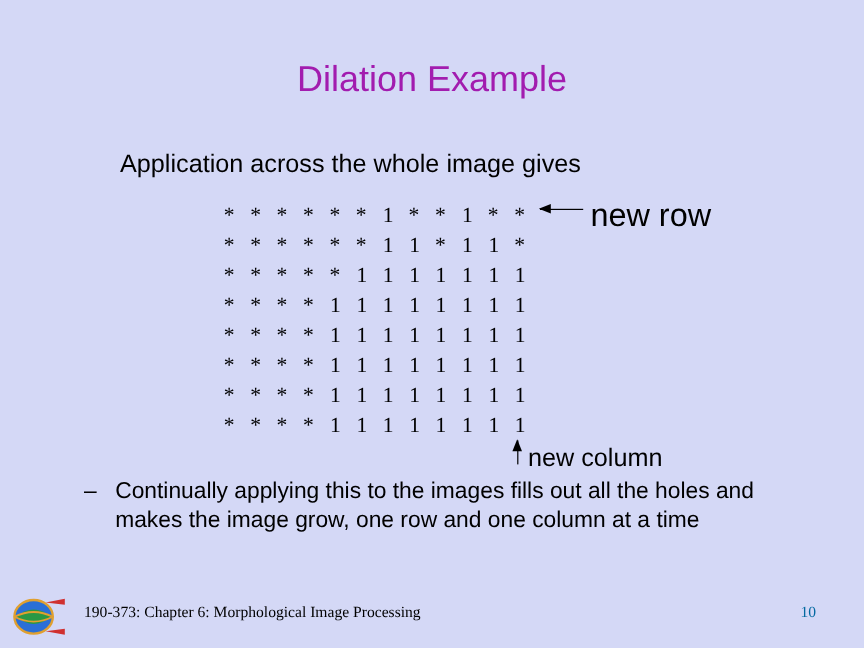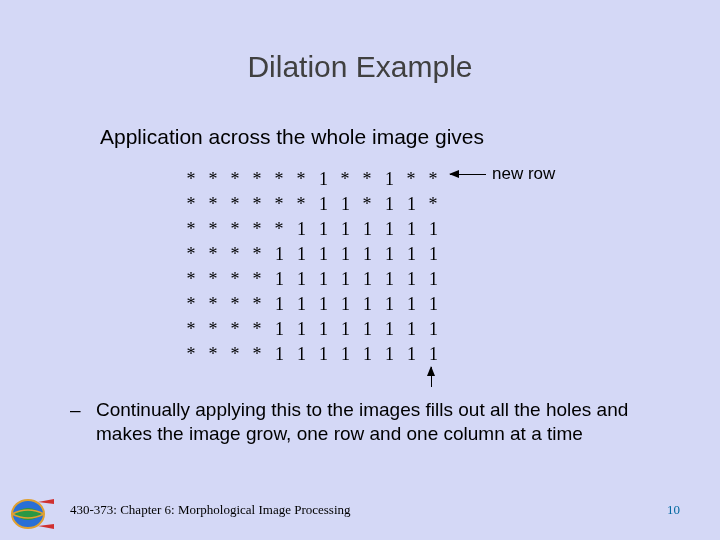--- a/index.html
+++ b/index.html
@@ -19,21 +19,21 @@
     height: 540px;
   }
   .title {
     position: absolute;
     top: 50px;
     left: 0;
     width: 720px;
     text-align: center;
     font-family: "Comic Sans MS", cursive, sans-serif;
     font-size: 30px;
-    color: #404040;
+    color: #a21caf;
     font-weight: 400;
   }
   .subtitle {
     position: absolute;
     top: 125px;
     left: 100px;
     font-family: "Comic Sans MS", cursive, sans-serif;
     font-size: 21px;
     color: #000;
     text-align: right;
@@ -56,21 +56,21 @@
     font-family: "Times New Roman", serif;
     font-size: 18px;
     line-height: 1;
   }
   .cell.one { letter-spacing: -1px; }
   .new-row {
     position: absolute;
     top: 164px;
     left: 492px;
     font-family: "Comic Sans MS", cursive, sans-serif;
-    font-size: 17px;
+    font-size: 27px;
   }
   .arrow-row {
     position: absolute;
     top: 174px;
     left: 450px;
   }
   .arrow-row-line {
     width: 36px;
     height: 1.2px;
     background: #000;
@@ -279,27 +279,28 @@
         <div class="arrow-row-head"></div>
       </div>
   </div>
   <div class="new-row">new row</div>
 
   <div class="arrow-col">
     <div class="arrow-col-line">
         <div class="arrow-col-head"></div>
       </div>
   </div>
+  <div class="new-col">new column</div>
 
   <div class="bullet">
     <span class="dash">–</span>
     <span>Continually applying this to the images fills out all the holes and makes the image grow, one row and one column at a time</span>
   </div>
 
-  <div class="footer-left">430-373: Chapter 6: Morphological Image Processing</div>
+  <div class="footer-left">190-373: Chapter 6: Morphological Image Processing</div>
   <div class="footer-right">10</div>
 
   <svg class="logo" viewBox="0 0 48 36">
     <ellipse cx="20" cy="18" rx="16" ry="14" fill="#2a6fd6"></ellipse>
     <path d="M6 18 Q20 6 34 18 Q20 30 6 18 Z" fill="#2aa02a" opacity="0.85"></path>
     <ellipse cx="20" cy="18" rx="16" ry="14" fill="none" stroke="#e0a030" stroke-width="2"></ellipse>
     <path d="M4 18 Q20 10 36 18" fill="none" stroke="#e0a030" stroke-width="1.5"></path>
     <path d="M4 18 Q20 26 36 18" fill="none" stroke="#e0a030" stroke-width="1.5"></path>
     <path d="M30 6 L46 3 L46 8 Z" fill="#d03030"></path>
     <path d="M30 30 L46 28 L46 33 Z" fill="#d03030"></path>

